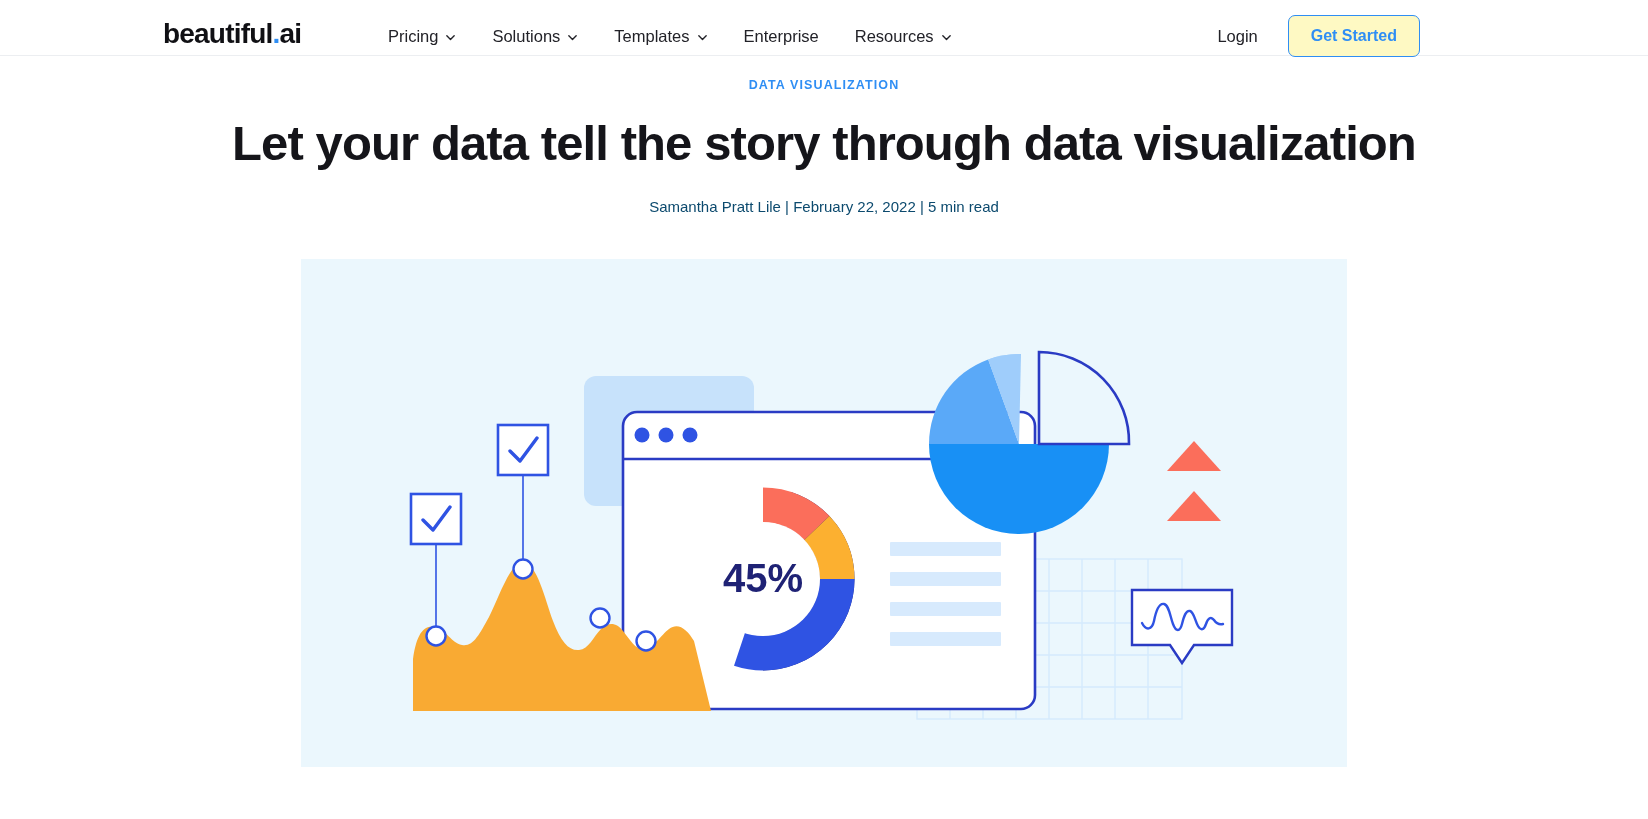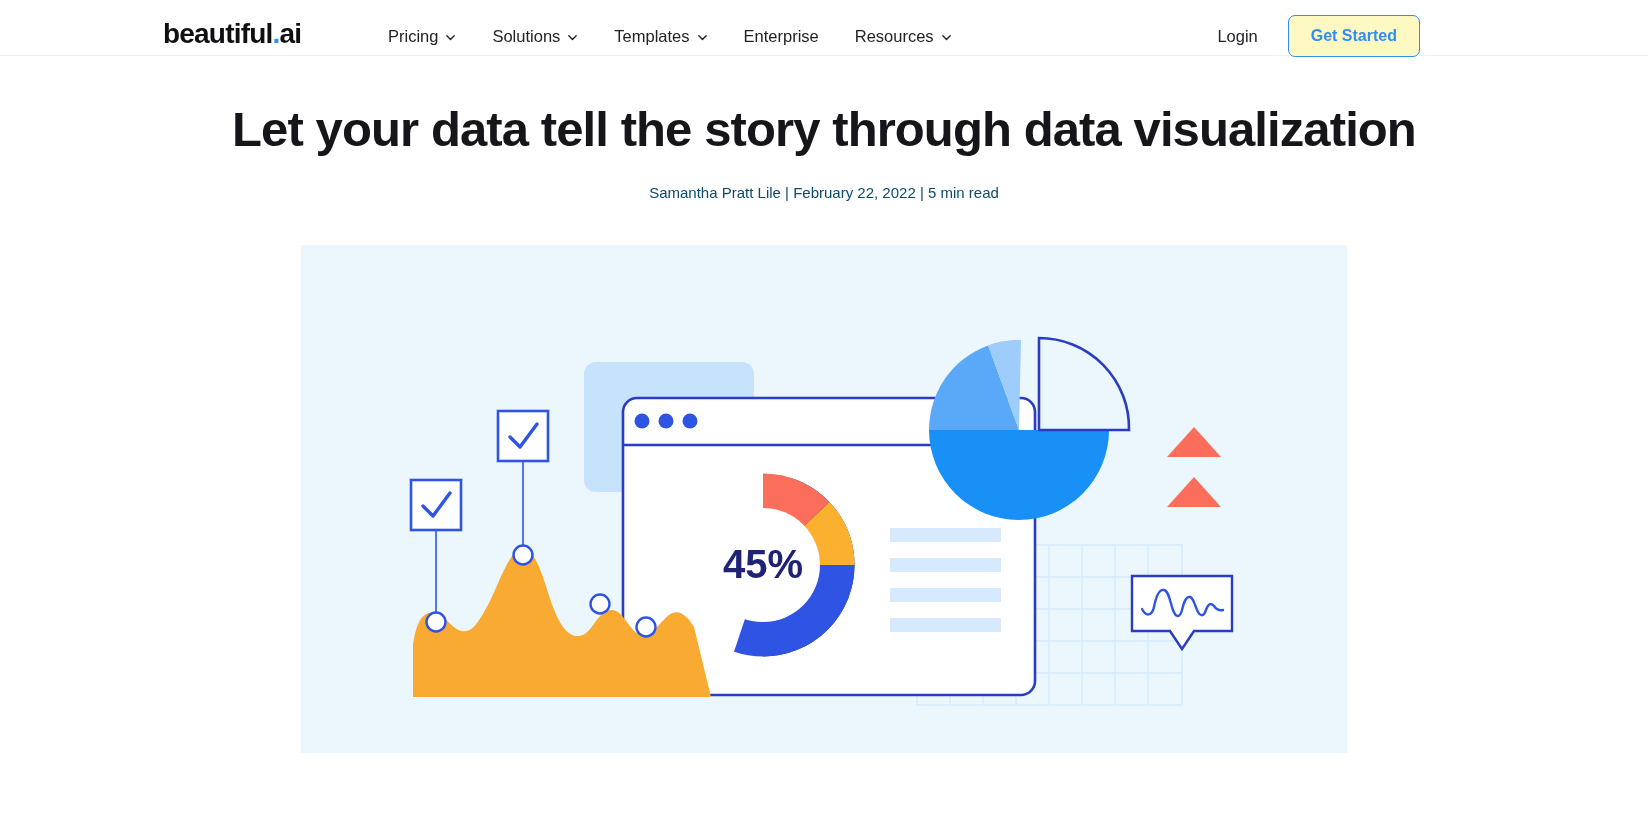--- a/index.html
+++ b/index.html
@@ -188,20 +188,21 @@
   </nav>
 
   <div class="header-right">
     <span class="login-link">Login</span>
     <button class="cta-btn">Get Started</button>
   </div>
 
 </div>
 
 <div class="article-head">
+  <div class="eyebrow">DATA VISUALIZATION</div>
   <h1 class="headline">Let your data tell the story through data visualization</h1>
   <div class="byline">Samantha Pratt Lile | February 22, 2022 | 5 min read</div>
 </div>
 
 <div class="hero-wrap">
   <svg width="1046" height="508" viewBox="0 0 1046 508">
 
     <rect x="0" y="0" width="1046" height="508" fill="#ebf7fd"></rect>
 
     <g stroke="#d5eafc" stroke-width="1.4" fill="none">

